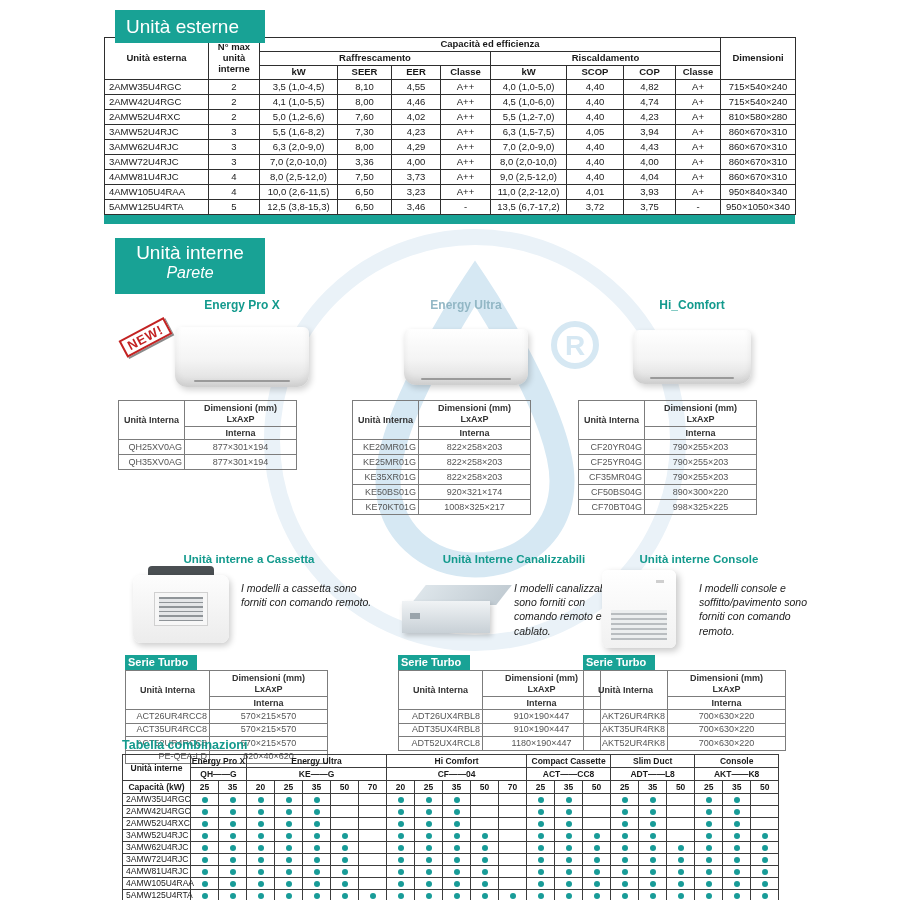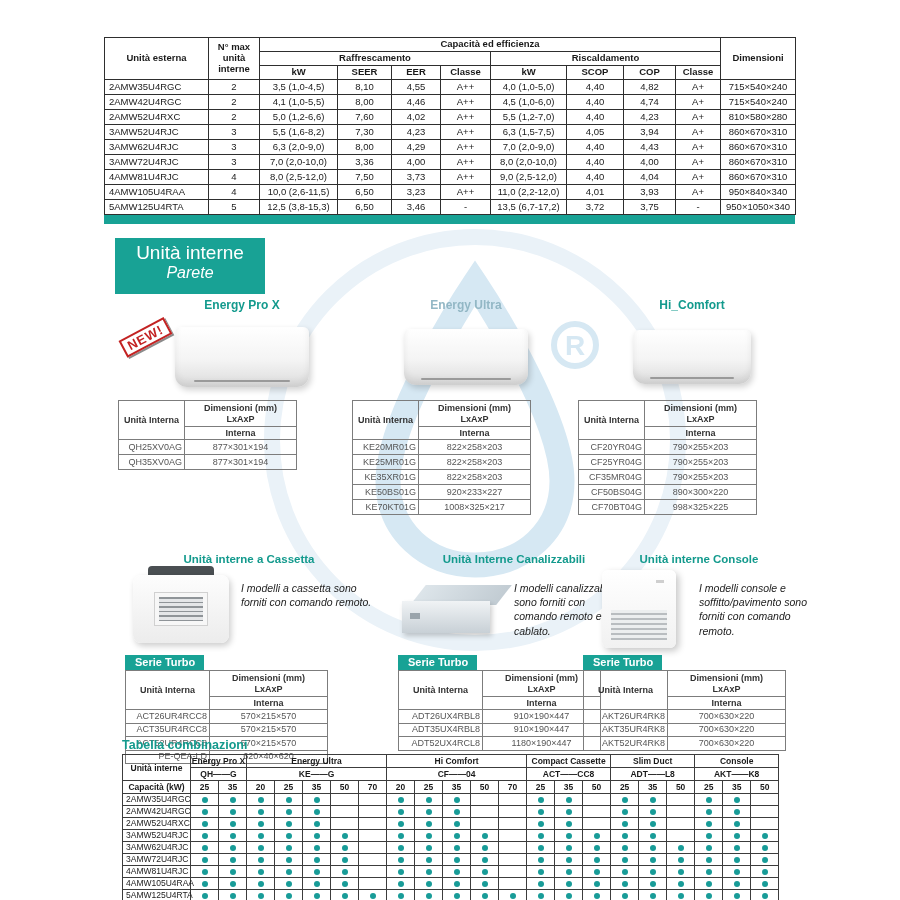--- a/index.html
+++ b/index.html
@@ -49,21 +49,21 @@
   .dim-table thead tr.h1 th{height:26px;}
   .dim-table thead tr.h2 th{height:13px;}
   .series .dim-table td{height:13.5px;}
 
   
   .other-col{position:absolute;top:553px;z-index:1;}
   .other-col .col-title{display:block;text-align:center;font-size:11.5px;font-weight:bold;color:#139a8d;height:16px;}
   .other-flex{display:flex;align-items:flex-start;height:82px;}
   .other-img{width:112px;display:flex;align-items:center;justify-content:center;height:80px;flex:none;}
   .other-desc{flex:1;font-size:10.5px;font-style:italic;color:#222;line-height:1.35;padding-top:12px;padding-left:4px;}
-  .serie-badge{display:inline-block;font-size:11px;font-weight:bold;padding:1px 9px 2px 10px;margin-top:4px;}
+  .serie-badge{display:inline-block;font-size:11px;font-weight:bold;padding:1px 9px 2px 3px;margin-top:4px;}
 
   .ac-cassette{width:96px;height:68px;background:linear-gradient(180deg,#fdfdfd,#ececec);border-radius:8px;
     box-shadow:2px 3px 6px rgba(0,0,0,.2);position:relative;display:flex;align-items:center;justify-content:center;}
   .ac-cassette::before{content:"";position:absolute;top:-9px;left:16%;width:68%;height:14px;background:#4a4f52;border-radius:4px;z-index:-1;}
   .ac-cassette .grille{width:52px;height:32px;border:4px solid #f7f7f7;background:repeating-linear-gradient(0deg,#8f9498 0 1.5px,#e4e6e8 1.5px 4.5px);box-shadow:0 0 0 1px #d0d0d0;}
 
   .ac-duct{width:104px;height:56px;position:relative;}
   .ac-duct .top{position:absolute;top:4px;left:16px;width:86px;height:20px;background:linear-gradient(90deg,#dde5ea,#c2ccd3);transform:skewX(-38deg);}
   .ac-duct .front{position:absolute;bottom:4px;left:0;width:88px;height:32px;background:linear-gradient(180deg,#f0f3f5,#c8d0d6);box-shadow:2px 3px 5px rgba(0,0,0,.2);}
   .ac-duct .front::after{content:"";position:absolute;left:8px;top:12px;width:10px;height:6px;background:#9aa4ab;}
@@ -89,20 +89,21 @@
 
 <div class="page" data-name="catalog-page">
 
   <svg class="watermark" data-name="brand-drop-watermark" viewBox="0 0 460 460">
     <circle cx="225" cy="215" r="203" fill="none" stroke="#eaf2f8" stroke-width="16" data-name="watermark-circle"></circle>
     <path d="M225 58 C 225 58, 138 188, 138 256 C 138 306, 177 340, 225 340 C 273 340, 312 306, 312 256 C 312 188, 225 58, 225 58 Z" fill="none" stroke="#d6e8f3" stroke-width="25" data-name="watermark-drop"></path>
     <circle cx="325" cy="120" r="21" fill="none" stroke="#d6e8f3" stroke-width="6" data-name="registered-mark-circle"></circle>
     <text x="325" y="130" text-anchor="middle" font-size="28" font-weight="bold" fill="#d6e8f3" font-family="Liberation Sans, sans-serif" data-name="registered-mark-r">R</text>
   </svg>
 
+  <div class="teal-badge badge-outdoor" data-name="outdoor-section-badge">Unità esterne</div>
 
   <div class="outdoor-wrap" data-name="outdoor-table-wrap">
     <table class="outdoor" data-name="outdoor-units-table">
       <colgroup>
         <col style="width:104px">
           <col style="width:51px">
           <col style="width:78px">
           <col style="width:54px">
         <col style="width:49px">
           <col style="width:50px">
@@ -331,21 +332,21 @@
             <tr data-name="dim-row">
               <td class="model" data-name="unit-model">KE25MR01G</td>
               <td data-name="unit-dimensions">822×258×203</td>
             </tr>
             <tr data-name="dim-row">
               <td class="model" data-name="unit-model">KE35XR01G</td>
               <td data-name="unit-dimensions">822×258×203</td>
             </tr>
             <tr data-name="dim-row">
               <td class="model" data-name="unit-model">KE50BS01G</td>
-              <td data-name="unit-dimensions">920×233×227</td>
+              <td data-name="unit-dimensions">920×321×174</td>
             </tr>
             <tr data-name="dim-row">
               <td class="model" data-name="unit-model">KE70KT01G</td>
               <td data-name="unit-dimensions">1008×325×217</td>
             </tr>
           </tbody>
         </table>
       </div>
   </div>
 

